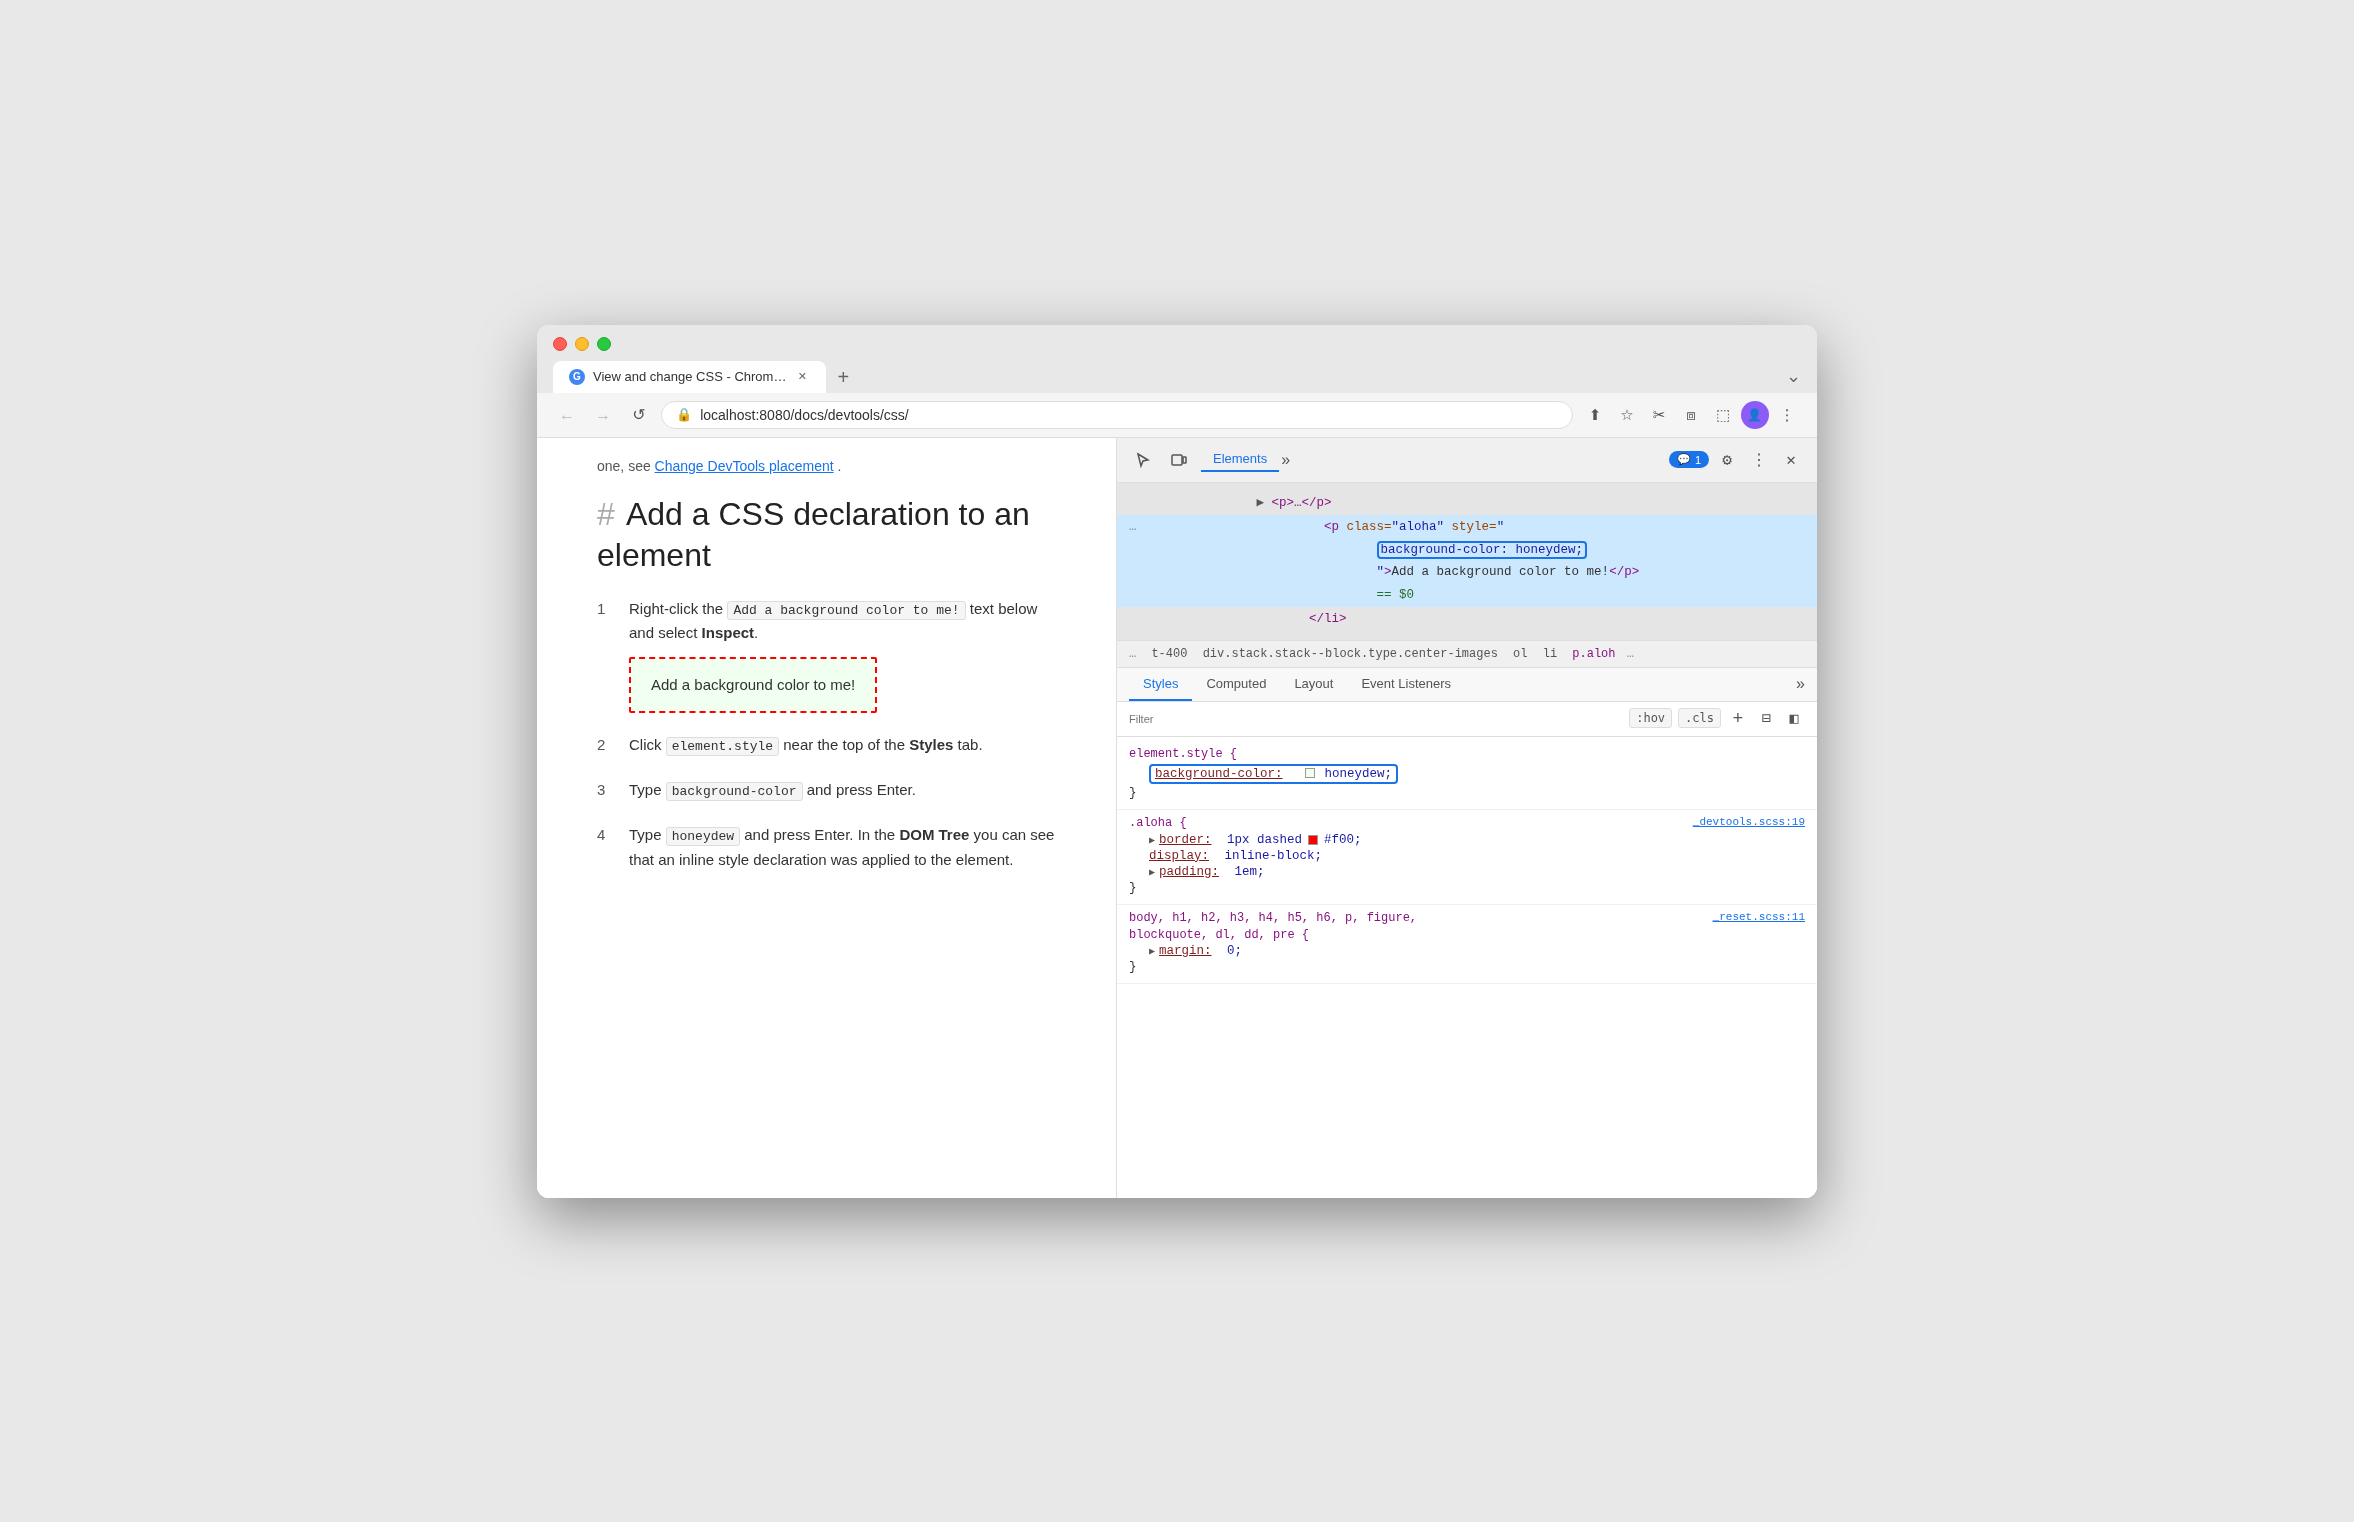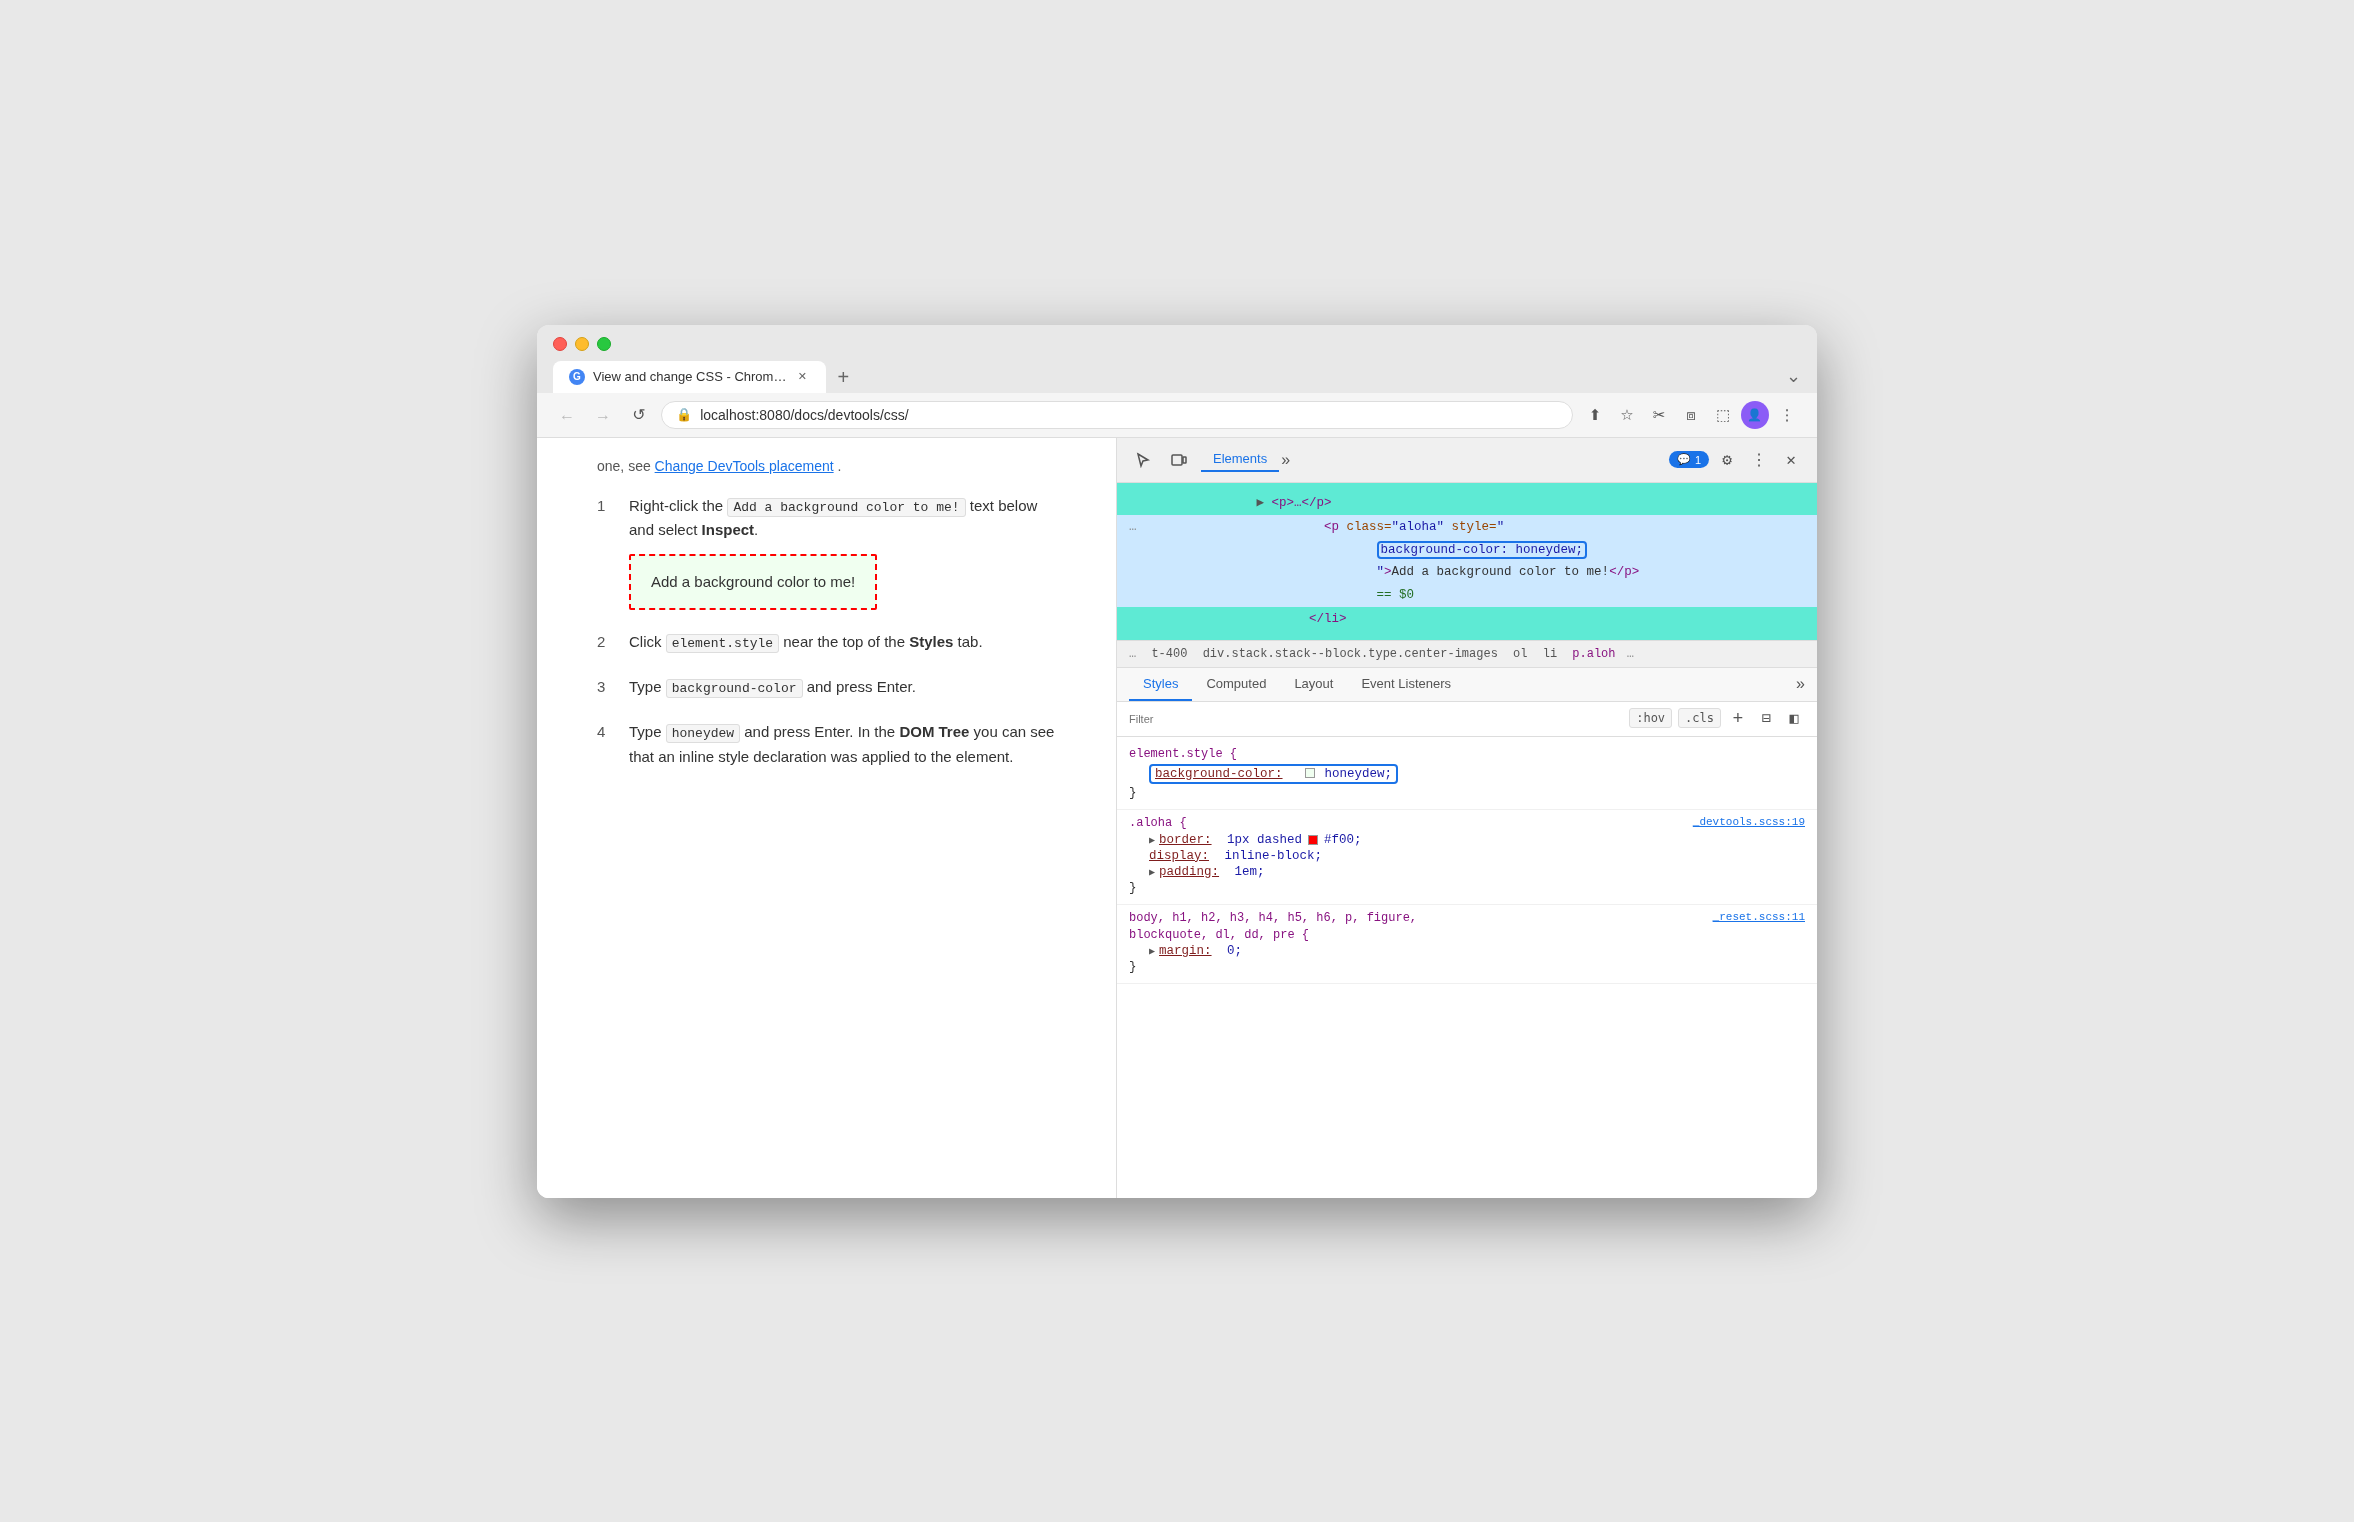--- a/index.html
+++ b/index.html
@@ -367,21 +367,21 @@
       padding: 2px 8px;
       border-radius: 12px;
       font-family: sans-serif;
       display: flex;
       align-items: center;
       gap: 4px;
     }
 
     
     .dom-tree {
-      background: #5eead4;
+      background: #e5e5e5;
       padding: 8px 0;
       border-bottom: 1px solid #ddd;
       font-size: 12.5px;
       line-height: 1.8;
     }
 
     .dom-line {
       padding: 1px 12px;
       white-space: nowrap;
     }
@@ -611,20 +611,24 @@
 
   <div class="browser-content">
 
     <div class="webpage-panel">
       <p class="change-link">
         <span>one, see </span>
         <a>Change DevTools placement</a>
         <span>.</span>
       </p>
 
+      <h2 class="section-title">
+        <span class="hash">#</span>
+        <span>Add a CSS declaration to an element</span>
+      </h2>
 
 
       <ol class="steps-list">
 
         <li class="step-item">
           <span class="step-number">1</span>
           <div class="step-content">
             Right-click the <code class="inline-code">Add a background color to me!</code> text below and select <strong>Inspect</strong>.
             <div>
               <div class="demo-box">Add a background color to me!</div>

